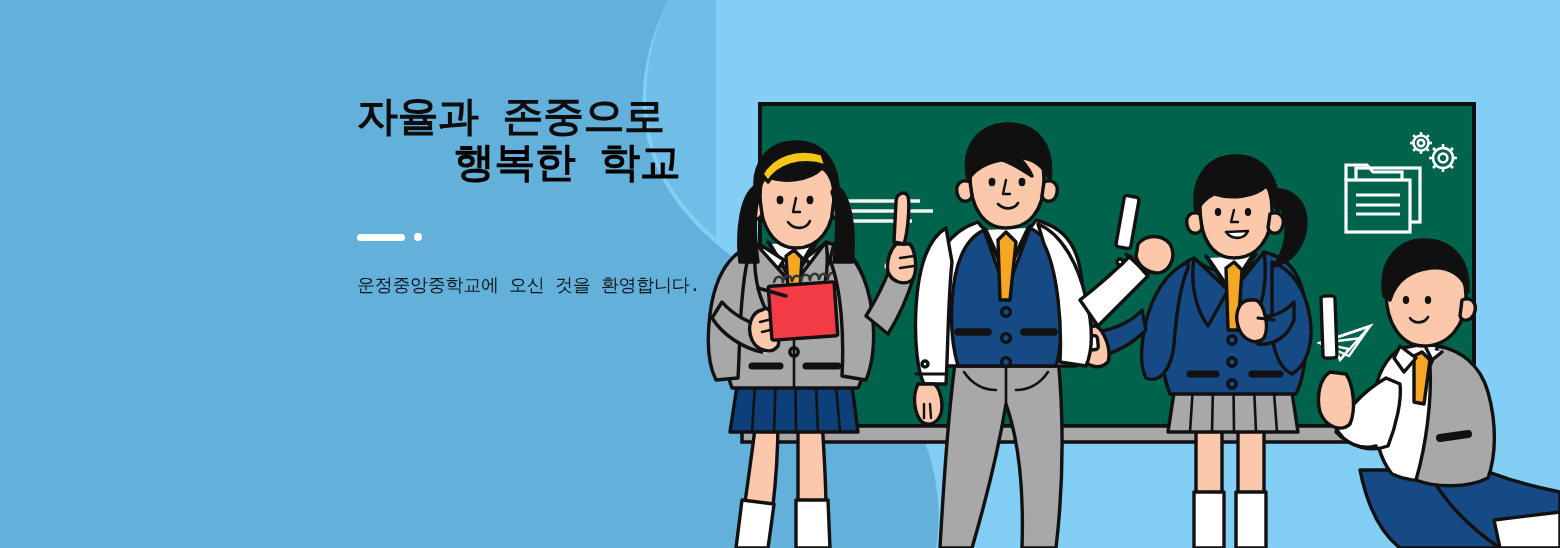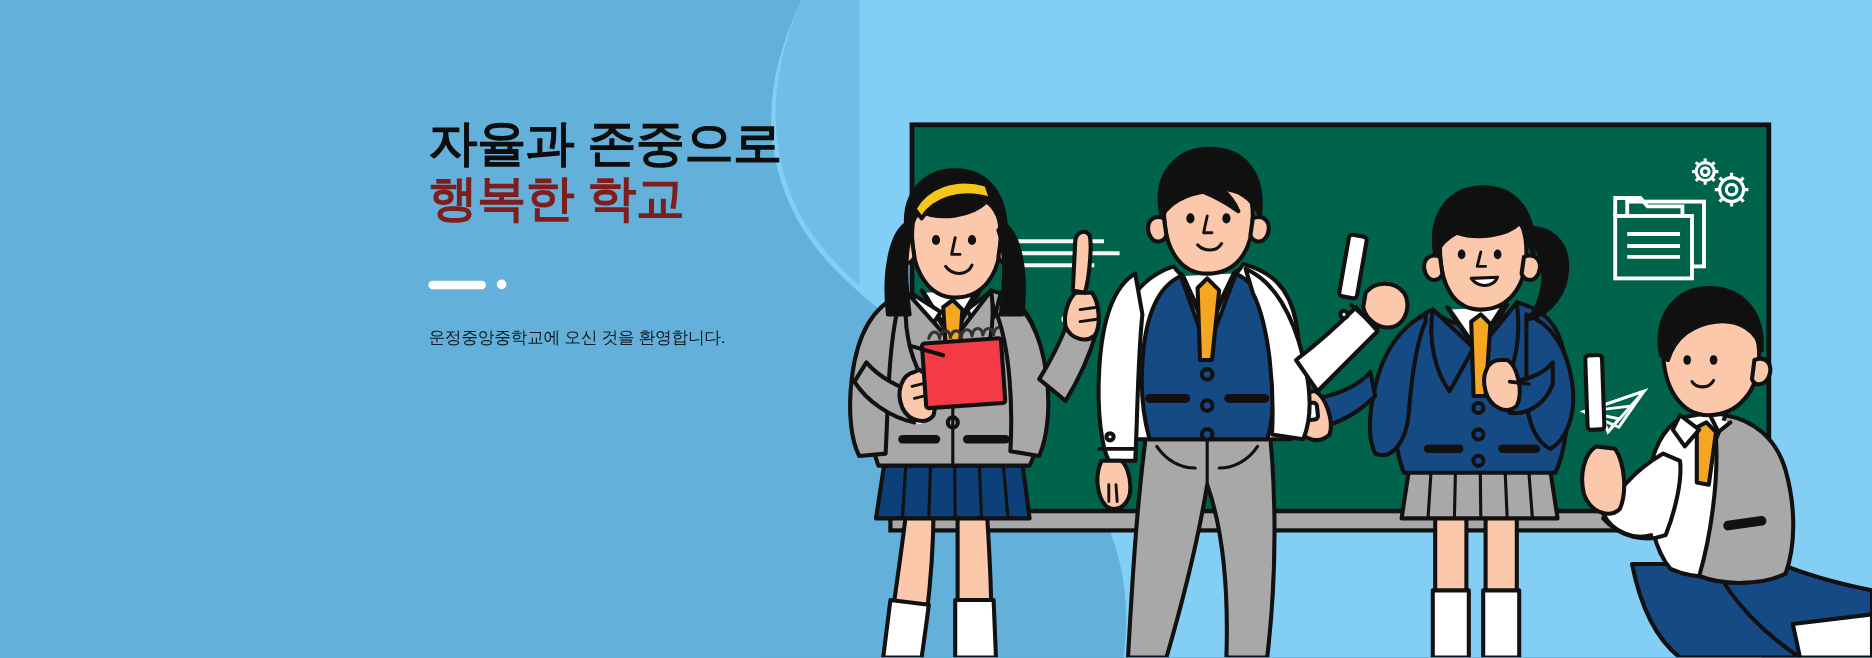--- a/index.html
+++ b/index.html
@@ -4,45 +4,45 @@
 <style>
   * { margin:0; padding:0; box-sizing:border-box; }
   html,body { width:1560px; height:548px; overflow:hidden; }
   body {
     font-family:"Liberation Sans","DejaVu Sans",sans-serif;
     background:#63b1da;
     position:relative;
   }
   #banner {
     position:absolute; left:0; top:0; width:1560px; height:548px;
-    overflow:hidden; background:#63b1da;
+    overflow:hidden; background:#63b1da;font-family:Liberation Mono, monospace;
   }
   #art { position:absolute; left:0; top:0; width:1560px; height:548px; }
 
   
   #copy {
     position:absolute; left:357px; top:96px; width:420px; z-index:40;
   }
   .hl {
     font-size:41px; line-height:46px; font-weight:bold;
     letter-spacing:-0.5px; white-space:nowrap;
   }
   .hl.dark { color:#0d0d0d; }
-  .hl.light { color:#7f1d1d; }
+  .hl.light { color:#000000;text-align:center; }
   #divider {
     margin-top:45px; display:flex; align-items:center; gap:9px;
   }
   #divider .bar {
     width:48px; height:7px; border-radius:4px; background:#ffffff;
   }
   #divider .dot {
     width:8px; height:8px; border-radius:50%; background:#ffffff;
   }
   #sub {
-    margin-top:32px; font-size:14px; color:#111820;
+    margin-top:32px; font-size:18px; color:#111820;
     font-weight:500; white-space:nowrap; letter-spacing:-0.3px;
   }
 </style>
 </head>
 <body>
 
 <div id="banner">
 
   <svg id="art" viewBox="0 0 1560 548" preserveAspectRatio="none" xmlns="http://www.w3.org/2000/svg">
 

